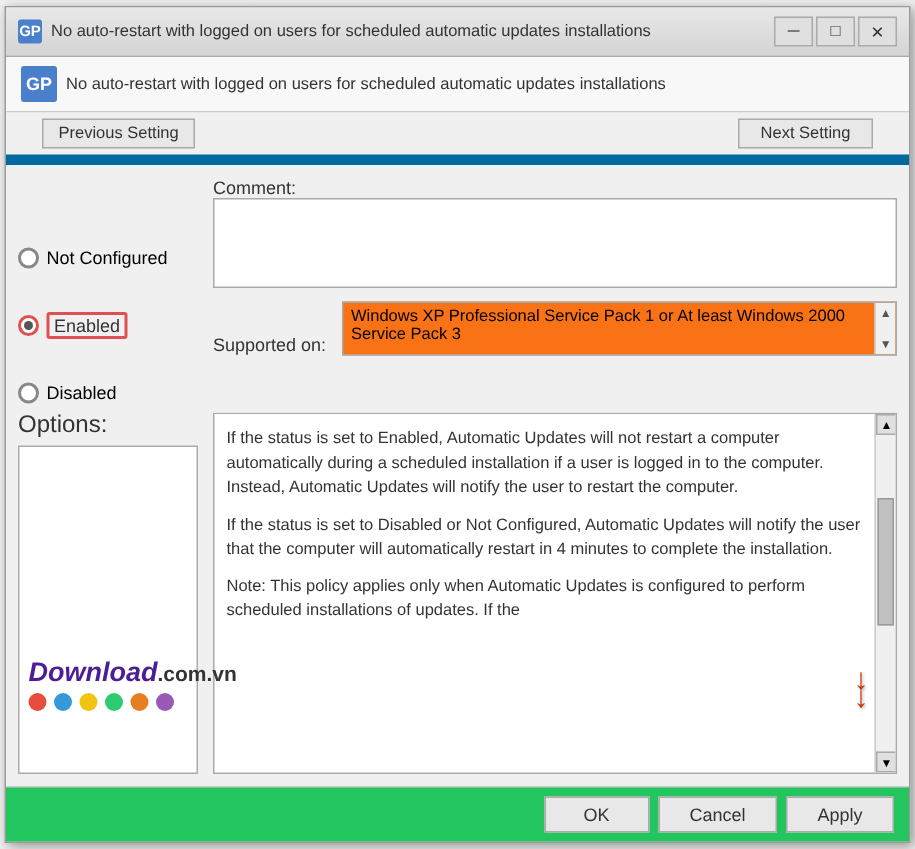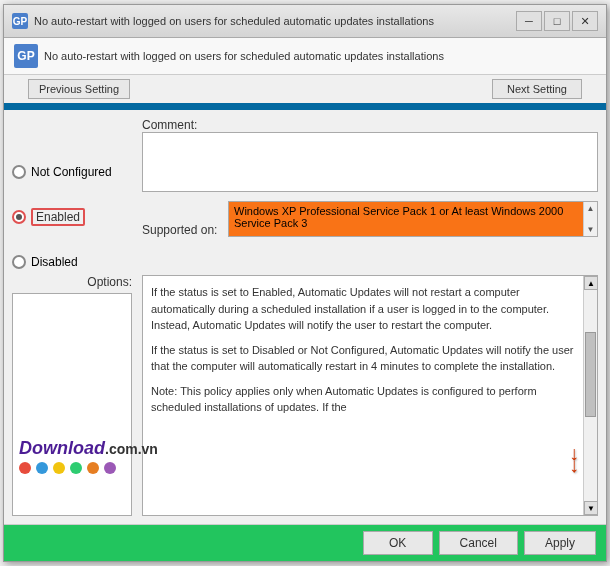--- a/index.html
+++ b/index.html
@@ -236,24 +236,23 @@
       flex: 1;
       overflow: hidden;
     }
     .options-panel {
       width: 120px;
       flex-shrink: 0;
       display: flex;
       flex-direction: column;
     }
     .panel-label {
-      font-size: 12px;
+      font-size: 16px;
       color: #333;
       margin-bottom: 4px;
-      text-align: right;
     }
     .options-box {
       flex: 1;
       border: 1px solid #aaa;
       background: white;
     }
     .help-panel {
       flex: 1;
       display: flex;
       flex-direction: column;

